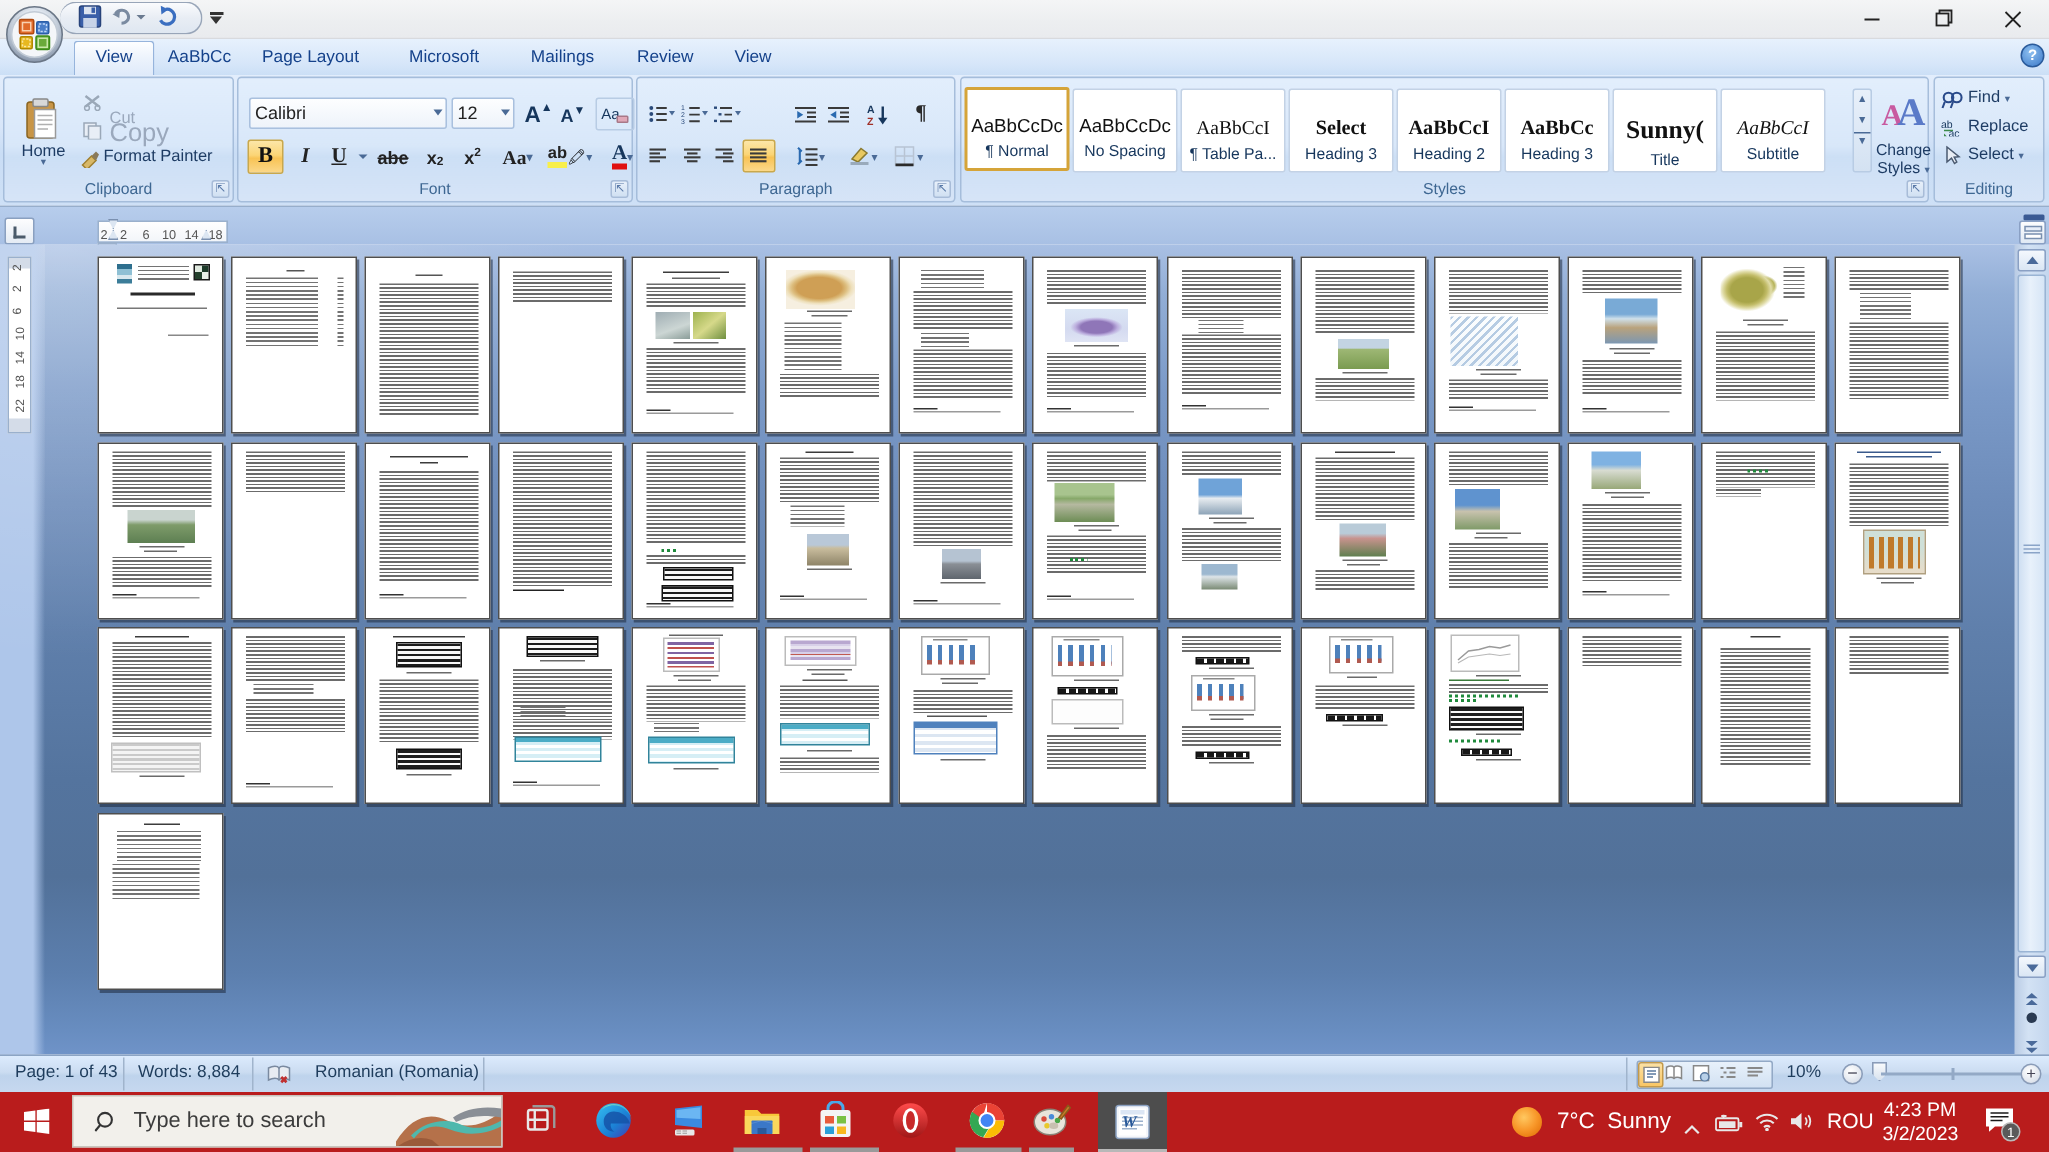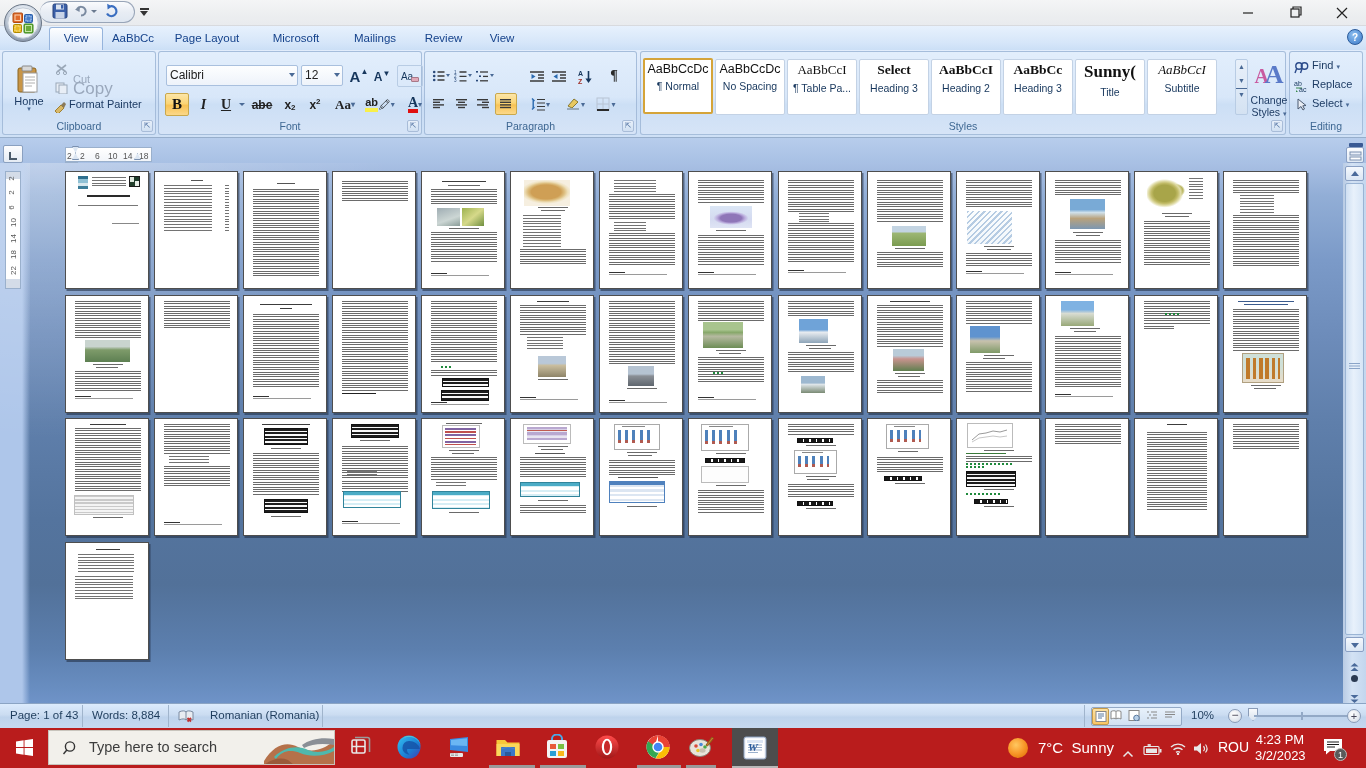--- a/index.html
+++ b/index.html
@@ -15,21 +15,21 @@
 .grp{position:absolute;top:1px;height:84px;border:1px solid rgba(160,184,215,.9);border-radius:3px;background:linear-gradient(180deg,#e2eefc 0,#d8e7f9 55%,#ccdff5 64%,#d6e4f7)}
 .grplabel{position:absolute;bottom:2px;left:0;right:0;text-align:center;font-size:10.5px;color:#3e6792}
 .dlg{position:absolute;right:2px;bottom:2px;width:12px;height:12px;border:1px solid #a8bcd8;border-radius:2px;color:#5a7aa8;font-size:8px;line-height:10px;text-align:center;background:linear-gradient(180deg,#e8f0fa,#d0e0f2)}
 .tab{position:absolute;top:2px;height:22px;font-size:11.5px;color:#15428b;text-align:center;padding-top:4px}
 #hometab{position:absolute;left:49px;top:1px;width:54px;height:23px;background:linear-gradient(180deg,#fdfeff,#ecf3fc 50%,#dfeafa);border:1px solid #96b4dc;border-bottom:none;border-radius:3px 3px 0 0;text-align:center;font-size:11.5px;color:#15428b;padding-top:4px}
 .btn{position:absolute;display:flex;align-items:center;justify-content:center}
 .obtn{border:1px solid #c9a84c;border-radius:2px;background:linear-gradient(180deg,#fce6a8,#fbd576 45%,#f8c355 55%,#fbd88a)}
 .combo{position:absolute;height:21px;background:linear-gradient(180deg,#fdfeff,#eef3fa);border:1px solid #a9c0de;border-radius:2px;font-size:12px;color:#222;padding:2px 3px}
 .ca{position:absolute;right:2px;top:7px;width:0;height:0;border-left:3.5px solid transparent;border-right:3.5px solid transparent;border-top:4px solid #4a6a96}
 .chip{position:absolute;top:7px;width:70px;height:56px;background:#fff;border:1px solid #c3d2e5;border-radius:2px;text-align:center;color:#16365c}
-.chip .s1{display:block;margin-top:2px;font-size:13px;color:#111}
+.chip .s1{display:block;margin-top:17px;font-size:13px;color:#111}
 .chip .s2{display:block;margin-top:4px;font-size:10.5px;color:#16365c}
 #belowrib{position:absolute;left:0;top:138px;width:1366px;height:25px;background:linear-gradient(180deg,#b7cdec,#a8c0e4)}
 #docarea{position:absolute;left:0;top:163px;width:1366px;height:540px;background:linear-gradient(180deg,#a9c0e4 0,#92aed6 6%,#7b9ac8 18%,#6d8cba 32%,#5f7fab 48%,#54749e 66%,#527199 78%,#5c7fae 90%,#688dc0 97%,#6f93c8 100%);overflow:hidden}
 .pg{position:absolute;width:84px;height:118px;background:#fff;border:1px solid #4e4e4e;box-shadow:1.5px 2px 0 rgba(30,42,62,.55)}
 #statusbar{position:absolute;left:0;top:703px;width:1366px;height:25px;background:linear-gradient(180deg,#dcebfd 0,#cbdcf1 45%,#bed3ec 55%,#c6d8ef);border-top:1px solid #8ba4c4;font-size:11.5px;color:#1e3c5c}
 #taskbar{position:absolute;left:0;top:728px;width:1366px;height:40px;background:#b91c1c}
 .tseg{position:absolute;top:1px;bottom:1px;width:1px;background:#a0b4cc}
 .tico{position:absolute;top:7px}
 .underbar{position:absolute;bottom:0;height:3px;background:#9a9a9a}
 </style></head><body>

